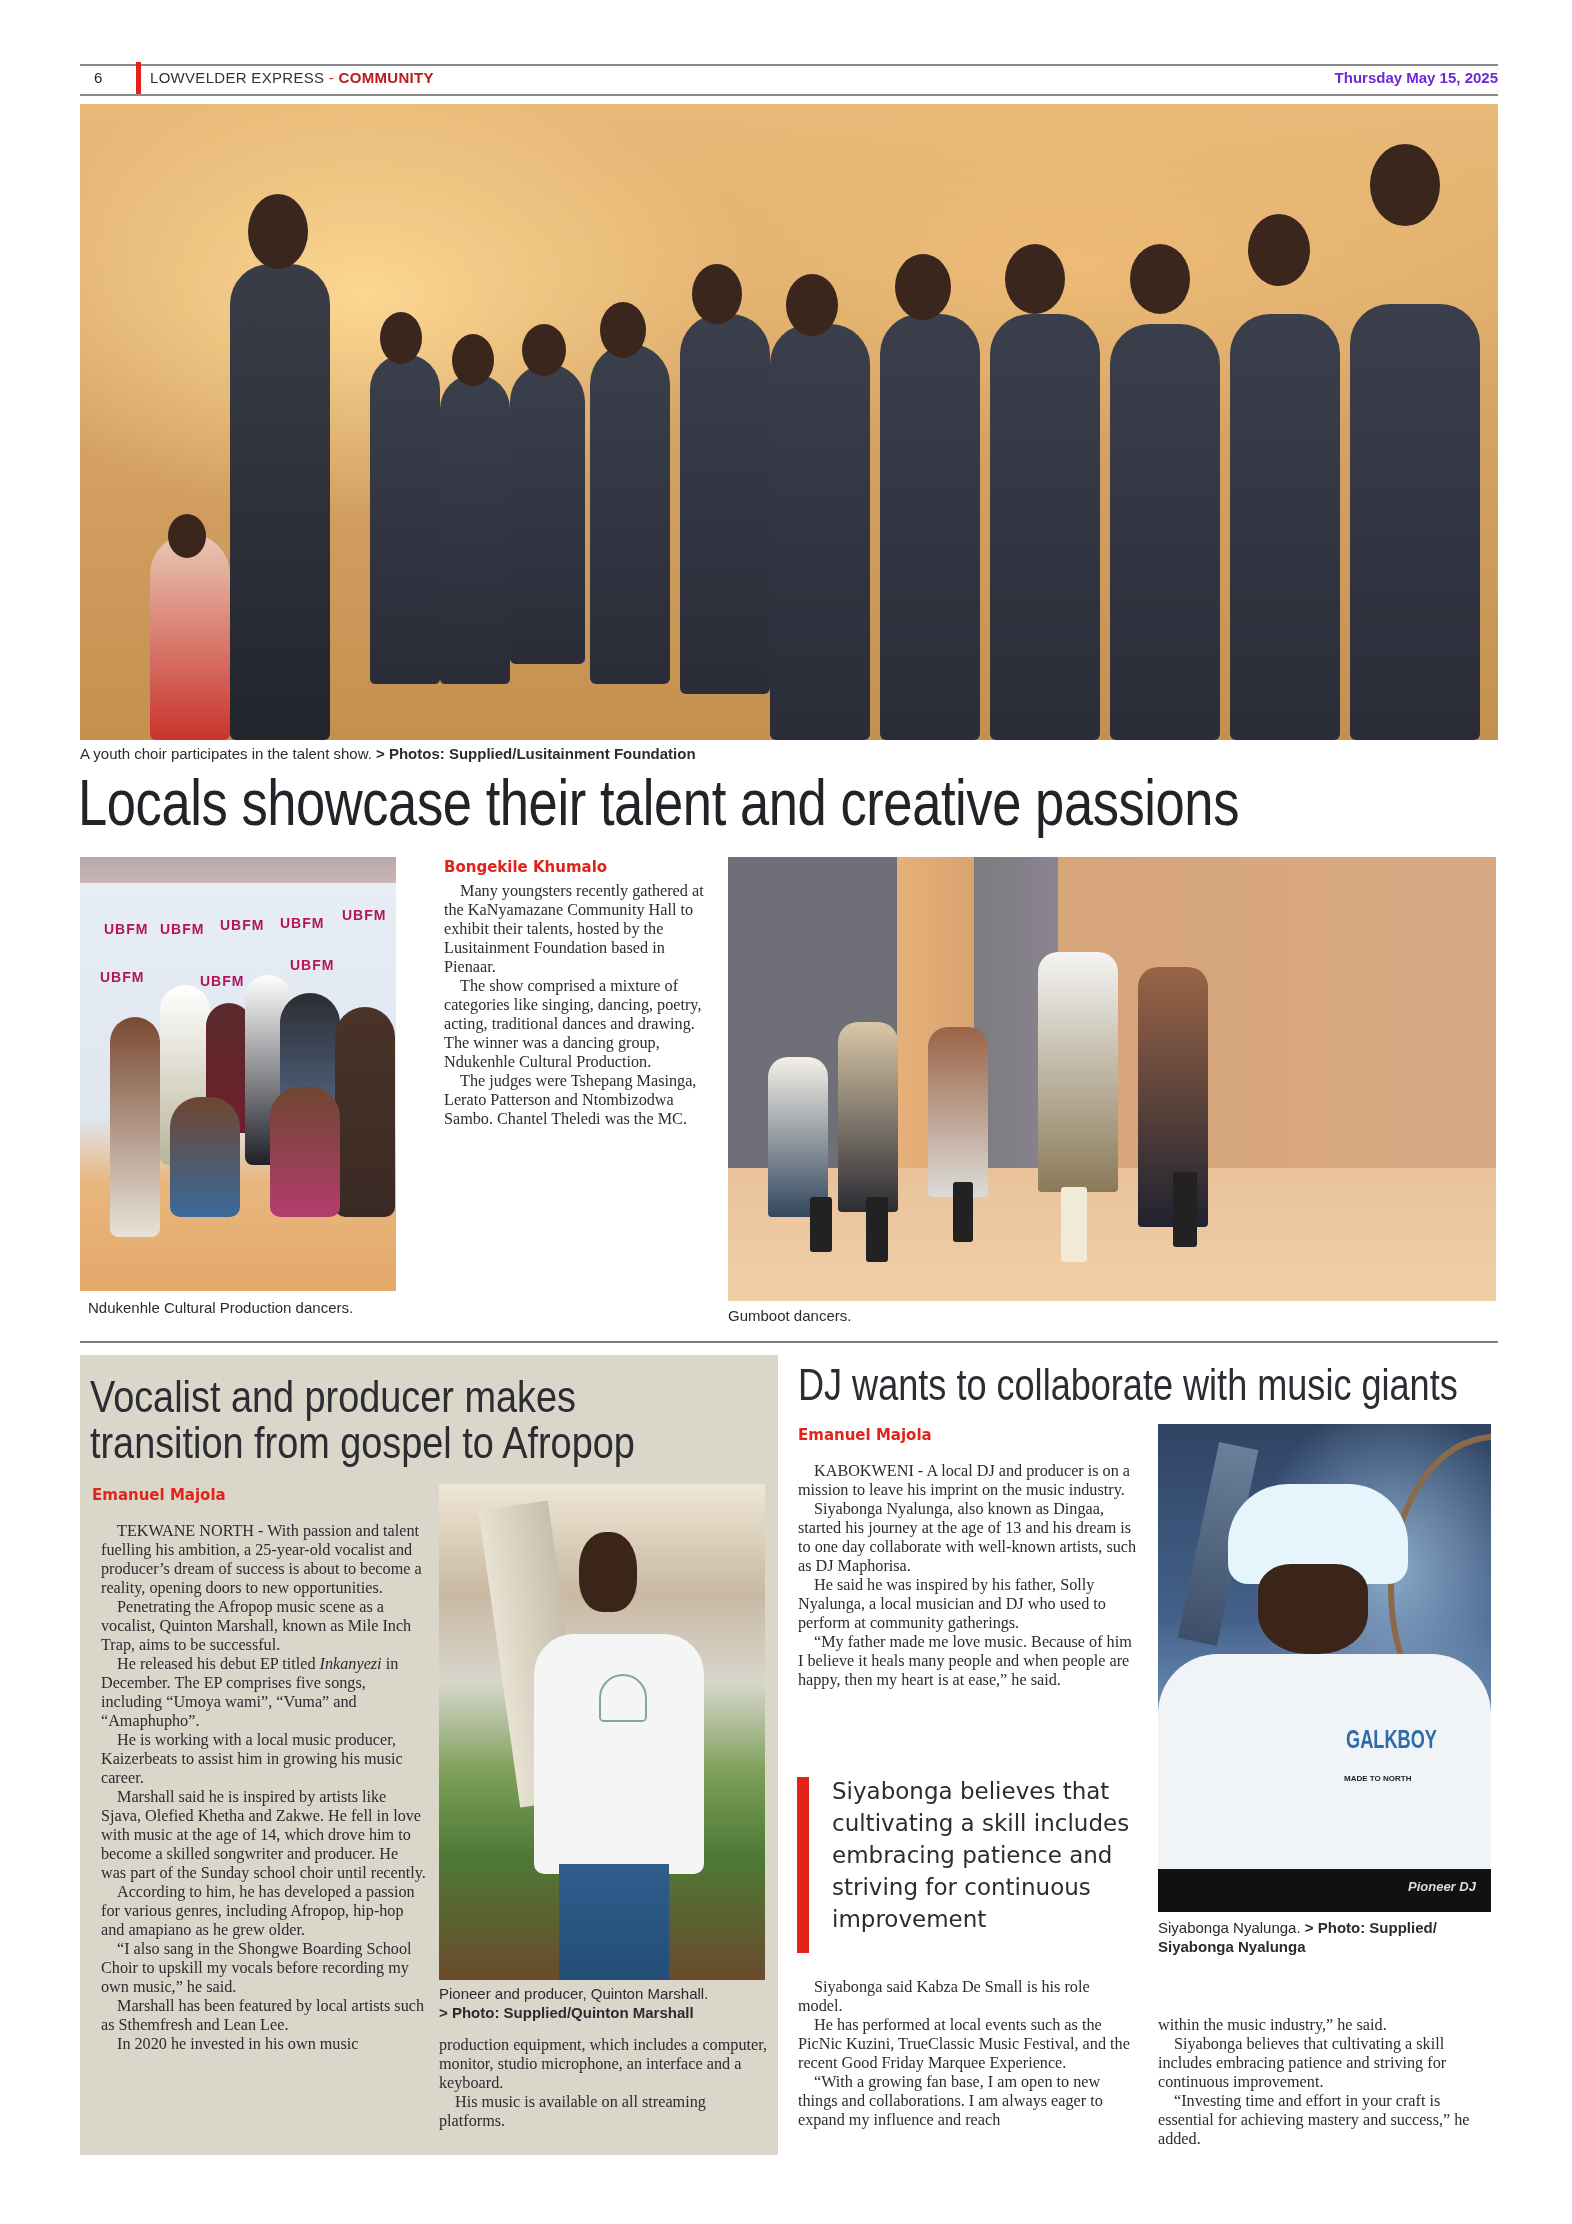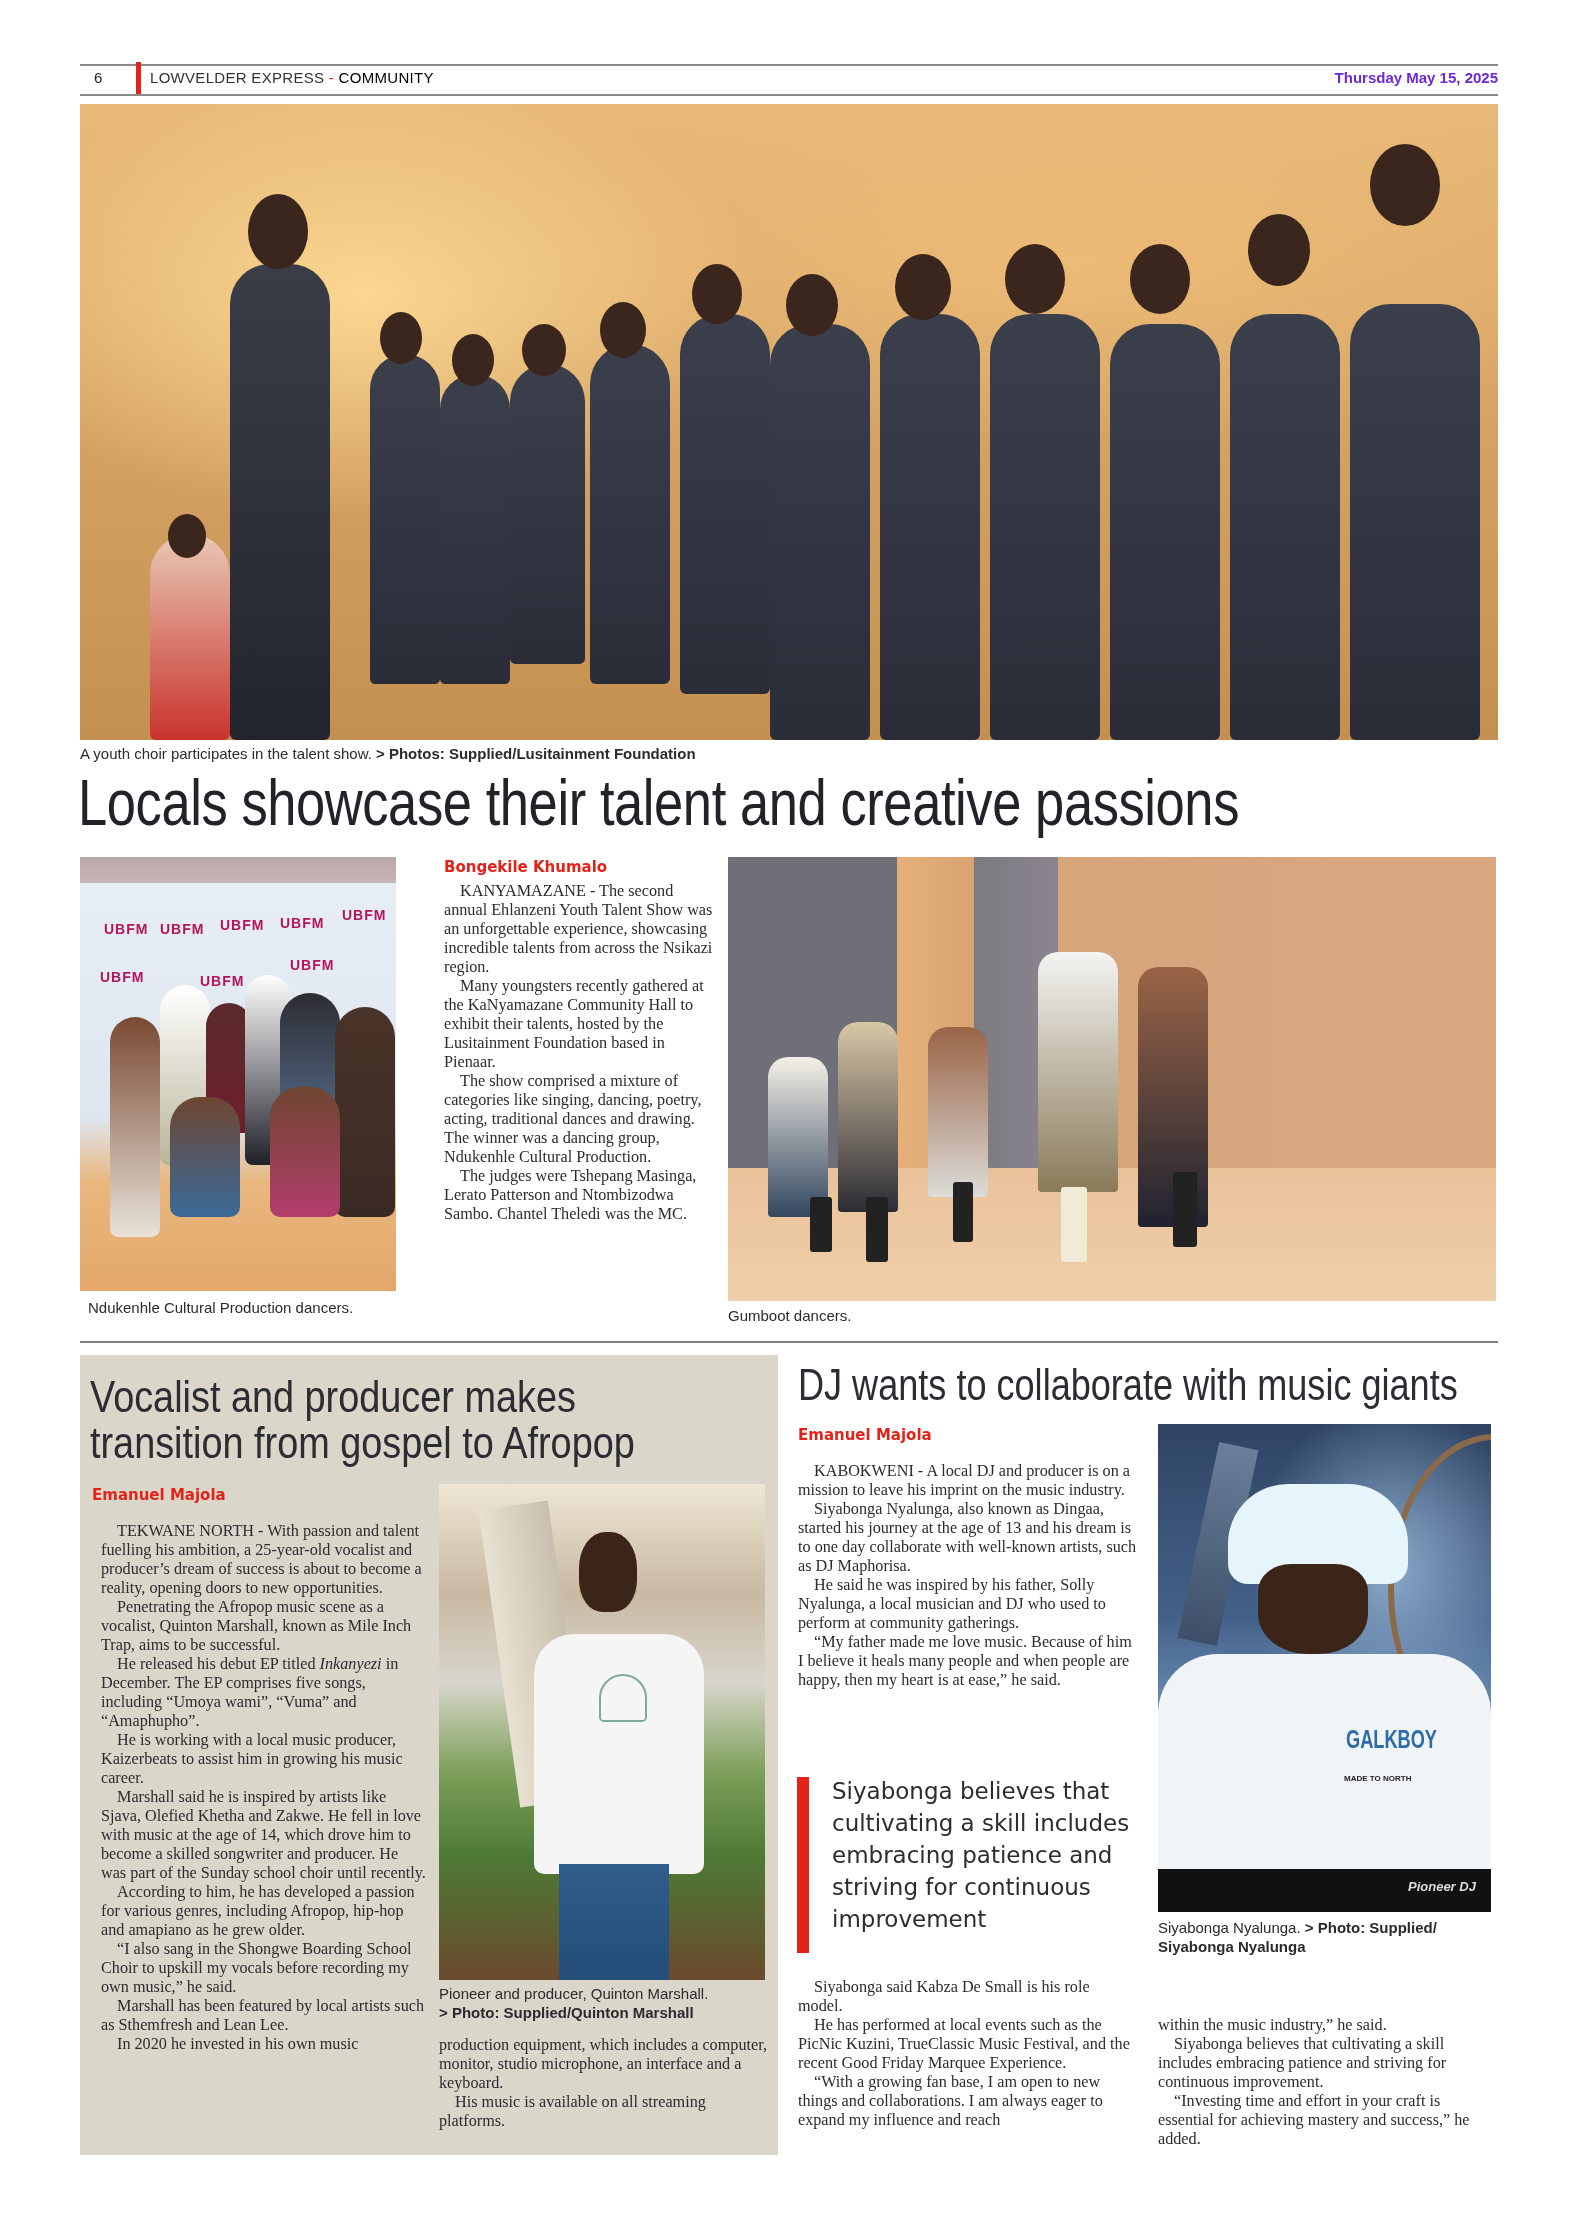--- a/index.html
+++ b/index.html
@@ -5,21 +5,21 @@
   html, body { margin: 0; padding: 0; background: #ffffff; }
   body { width: 1572px; height: 2224px; position: relative; overflow: hidden; color: #2a2a2e; }
 
   
   .rule { position: absolute; left: 80px; width: 1418px; height: 2px; background: #8a8a8a; }
   .masthead { position: absolute; left: 80px; top: 64px; width: 1418px; height: 30px; }
   .page-num { position: absolute; left: 14px; top: 5px; font: 15px "Liberation Sans", sans-serif; color: #222; }
   .red-tab { position: absolute; left: 56px; top: -2px; width: 5px; height: 34px; background: #e2231a; }
   .paper-name { position: absolute; left: 70px; top: 5px; font: 15px "Liberation Sans", sans-serif; letter-spacing: 0.3px; color: #333; }
   .paper-name .sep { color: #e2231a; }
-  .section { color: #000000; font-weight: normal; margin-top: 40px; }
+  .section { color: #b91c1c; font-weight: bold; margin-top: 40px; }
   .date { position: absolute; right: 0; top: 5px; font: bold 15px "Liberation Sans", sans-serif; color: #6d28d9; }
 
   
   .photo { position: absolute; overflow: hidden; }
   .photo-choir {
     left: 80px; top: 104px; width: 1418px; height: 636px;
     background:
       radial-gradient(ellipse 40% 50% at 20% 30%, rgba(255,220,150,0.9), transparent 70%),
       radial-gradient(ellipse 60% 40% at 70% 25%, rgba(240,190,120,0.8), transparent 70%),
       linear-gradient(180deg, #e8b978 0%, #d7a566 45%, #c49050 100%);
@@ -143,21 +143,20 @@
   <div class="dancer" style="left:165px;top:118px;width:46px;height:190px;background:linear-gradient(180deg,#fff,#1f2028);"></div>
   <div class="dancer" style="left:200px;top:136px;width:60px;height:170px;background:linear-gradient(180deg,#2d2d33,#5f7aa0);"></div>
   <div class="dancer" style="left:255px;top:150px;width:60px;height:210px;background:linear-gradient(180deg,#4a3328,#3a2a24);"></div>
   <div class="dancer" style="left:90px;top:240px;width:70px;height:120px;background:linear-gradient(180deg,#6e4630,#3a6a9a);"></div>
   <div class="dancer" style="left:190px;top:230px;width:70px;height:130px;background:linear-gradient(180deg,#6e4630,#b43d6d);"></div>
 </div>
 <div class="caption" style="left:88px;top:1298px;">Ndukenhle Cultural Production dancers.</div>
 
 <div class="byline" style="left:444px;top:858px;font-size:15px;">Bongekile Khumalo</div>
 <div class="body" style="left:444px;top:882px;width:270px;">
-  <p>KANYAMAZANE - The second annual Ehlanzeni Youth Talent Show was an unforgettable experience, showcasing incredible talents from across the Nsikazi region.</p>
   <p>Many youngsters recently gathered at the KaNyamazane Community Hall to exhibit their talents, hosted by the Lusitainment Foundation based in Pienaar.</p>
   <p>The show comprised a mixture of categories like singing, dancing, poetry, acting, traditional dances and drawing. The winner was a dancing group, Ndukenhle Cultural Production.</p>
   <p>The judges were Tshepang Masinga, Lerato Patterson and Ntombizodwa Sambo. Chantel Theledi was the MC.</p>
 </div>
 
 <div class="photo photo-gumboot" title="Gumboot dancers performing on stage">
   <div class="gum-dancer" style="left:40px;top:200px;width:60px;height:160px;background:linear-gradient(180deg,#f4f0e6,#33475f);"></div>
   <div class="gum-dancer" style="left:110px;top:165px;width:60px;height:190px;background:linear-gradient(180deg,#d9c7a6,#2c2c34);"></div>
   <div class="gum-dancer" style="left:200px;top:170px;width:60px;height:170px;background:linear-gradient(180deg,#9a6446,#dcdcd8);"></div>
   <div class="gum-dancer" style="left:310px;top:95px;width:80px;height:240px;background:linear-gradient(180deg,#f4f4f2,#8a7a58);"></div>

